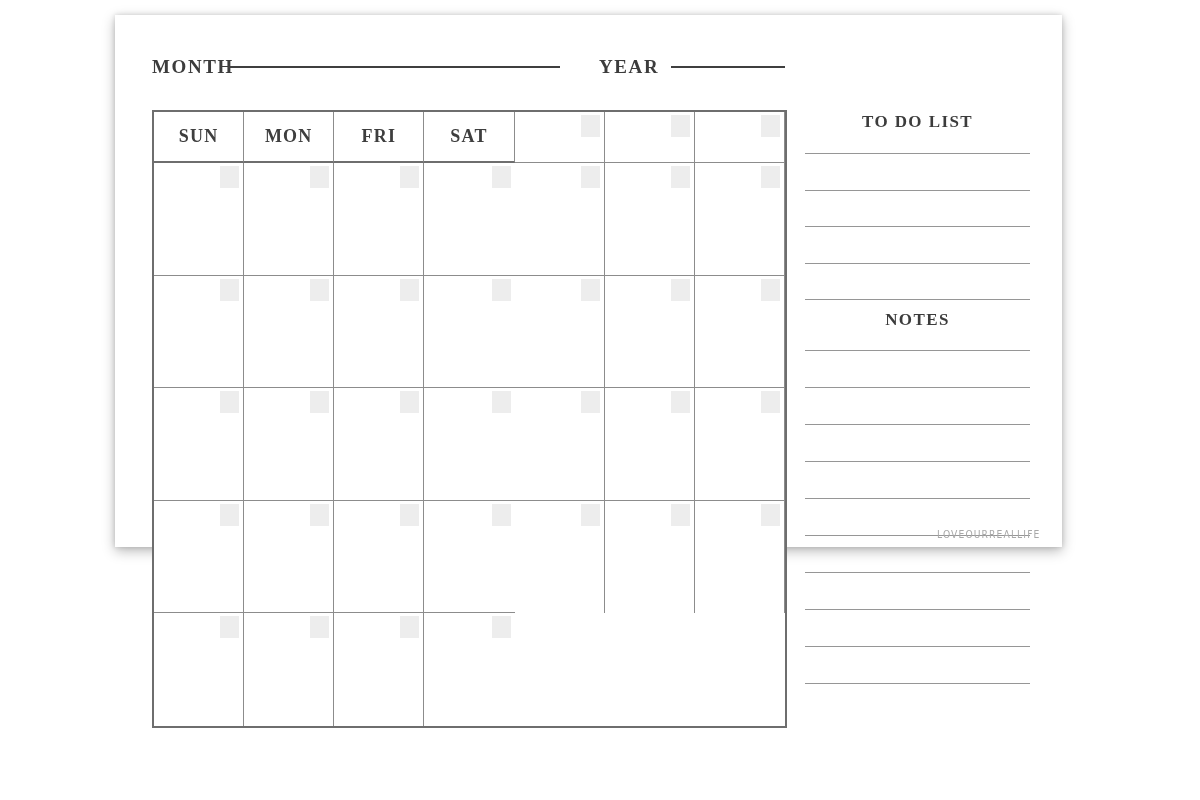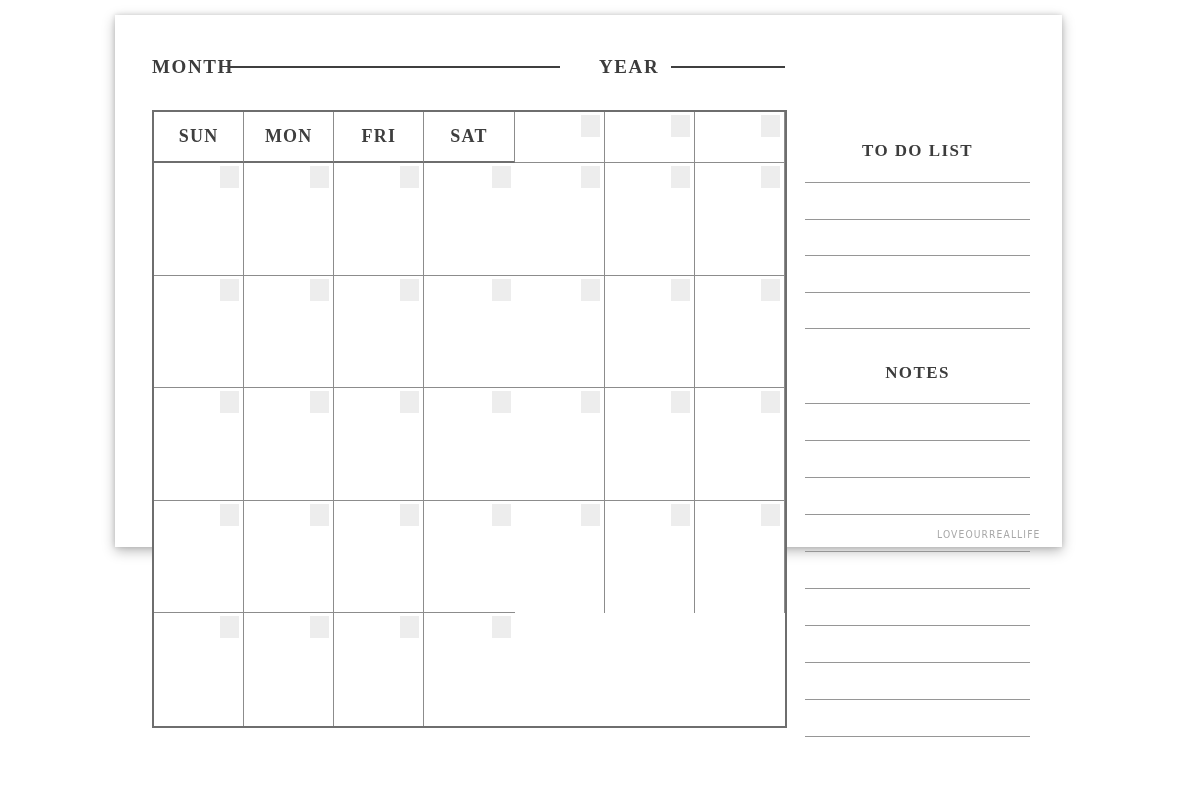--- a/index.html
+++ b/index.html
@@ -81,32 +81,32 @@
     top: 3px;
     right: 4px;
     width: 19px;
     height: 22px;
     background: #ededed;
   }
   
   .side {
     position: absolute;
     left: 690px;
-    top: 124px;
+    top: 95px;
     width: 225px;
   }
   .side-title {
     text-align: center;
     font-size: 17px;
     font-weight: bold;
     letter-spacing: 1.4px;
     color: #3c3c3c;
     line-height: 24px;
   }
-  .notes-title { margin-top: 32px; }
+  .notes-title { margin-top: 8px; }
   .rule {
     height: 0;
     border-bottom: 1.6px solid #969696;
   }
   .todo-rules .rule:first-child  { margin-top: 19px; }
   .todo-rules .rule + .rule      { margin-top: 35.5px; }
   .notes-rules .rule:first-child { margin-top: 18px; }
   .notes-rules .rule + .rule     { margin-top: 36px; }
   
   .watermark {

